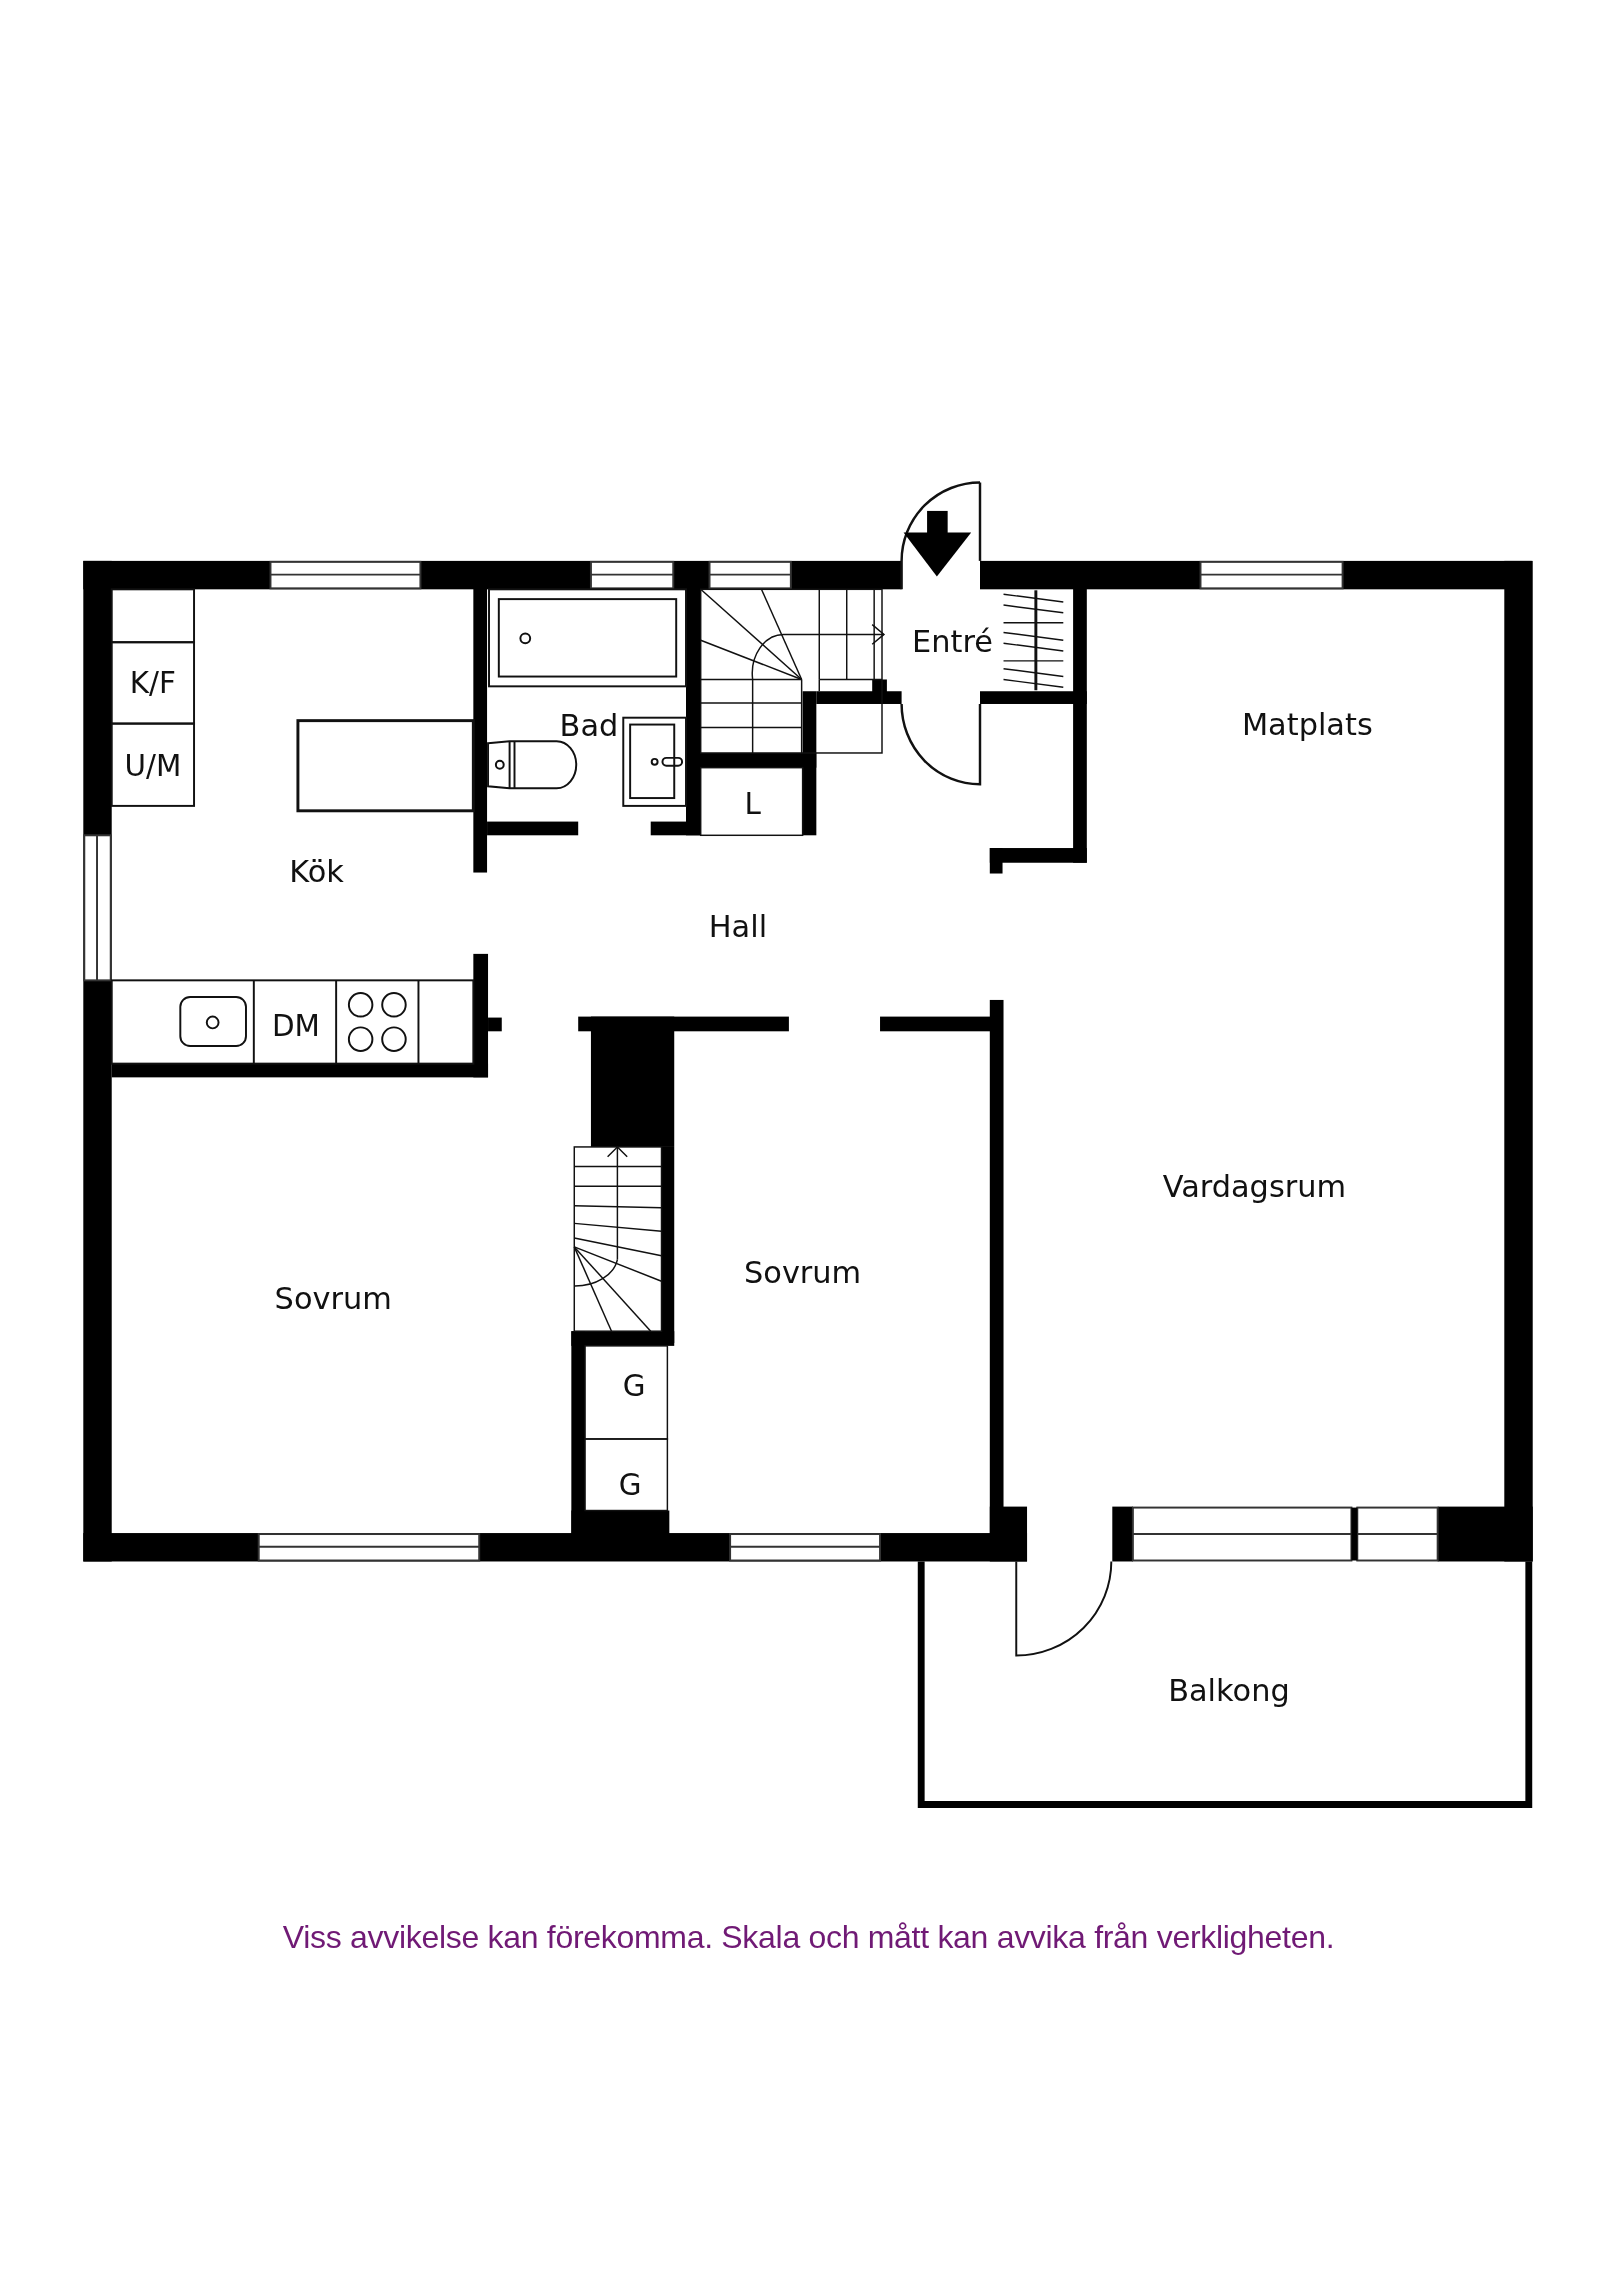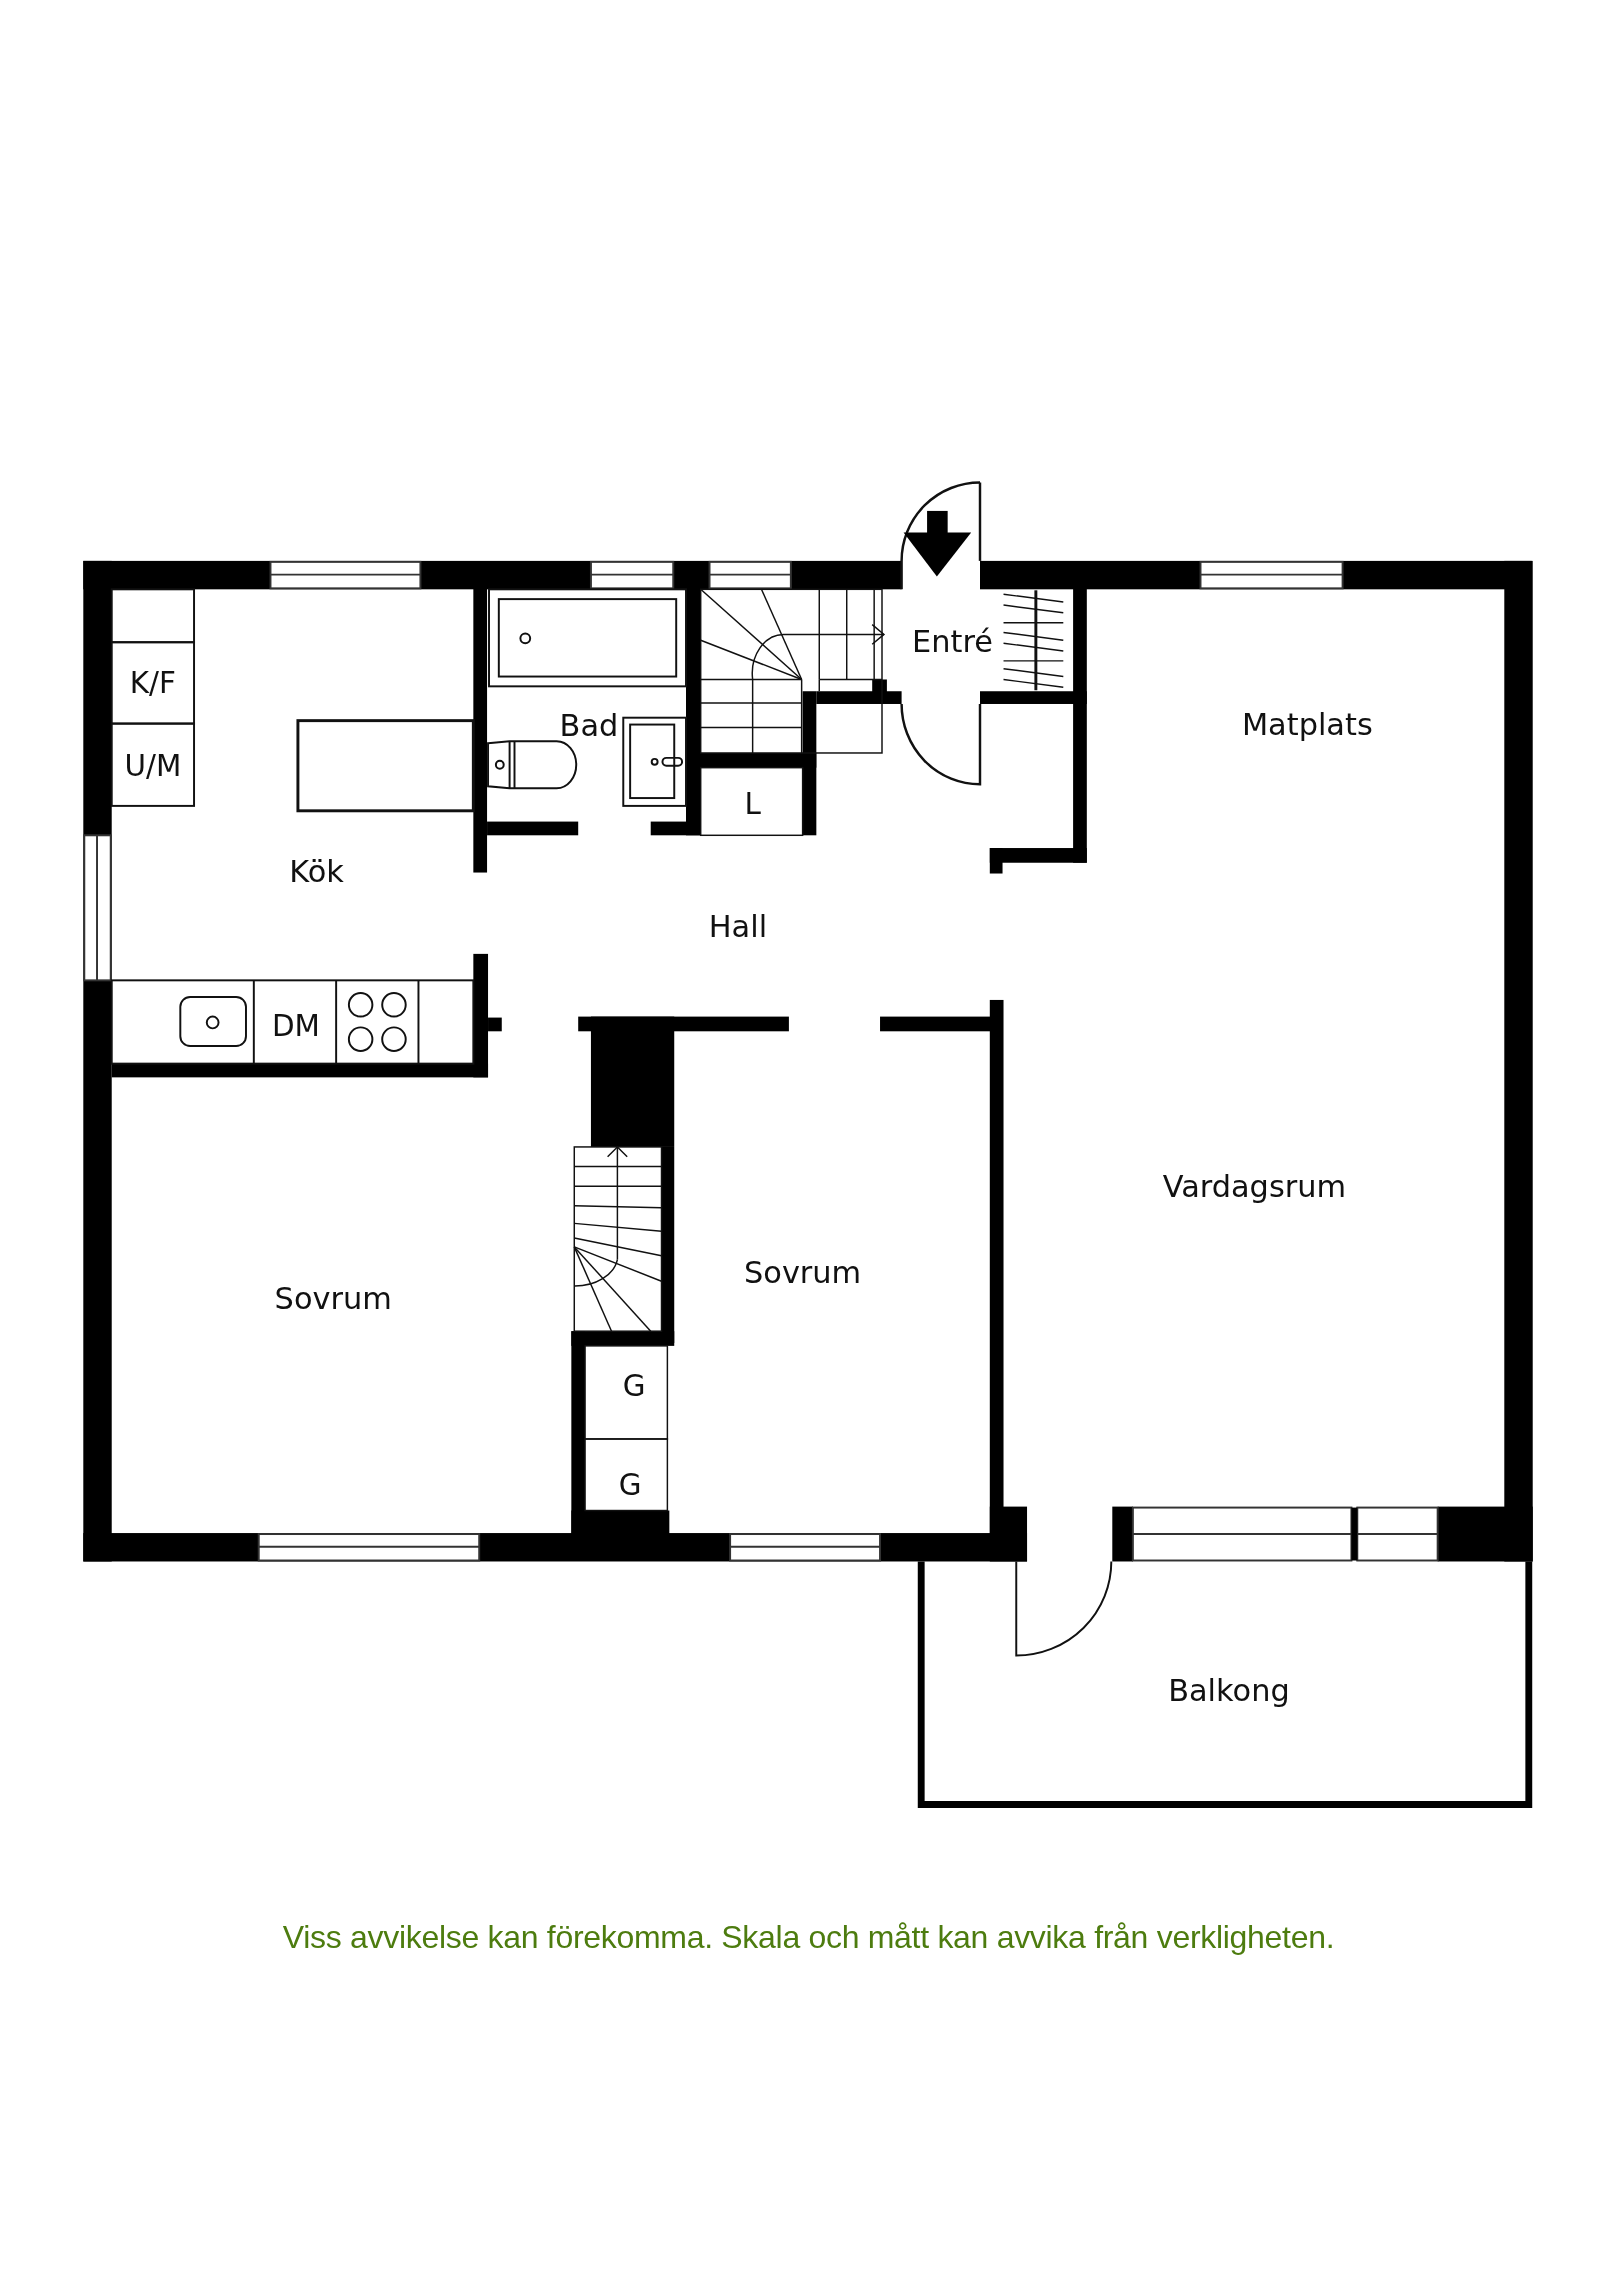--- a/index.html
+++ b/index.html
@@ -2,21 +2,21 @@
 <html><head>
   <meta charset="utf-8">
   <style>
     html, body { margin: 0; padding: 0; background: #ffffff; }
     body { width: 1617px; height: 2288px; position: relative; overflow: hidden; font-family: "DejaVu Sans", sans-serif; }
     #plan { position: absolute; left: 0; top: 0; width: 1617px; height: 2288px; }
     .room-label { font-family: "DejaVu Sans", sans-serif; font-size: 31px; fill: #111111; }
     .small-label { font-family: "DejaVu Sans", sans-serif; font-size: 30px; fill: #111111; }
     .disclaimer {
       position: absolute; left: 0; top: 1919px; width: 1617px; text-align: center;
-      font-family: "Liberation Sans", sans-serif; font-size: 32px; color: #4d7c0f;
+      font-family: "Liberation Sans", sans-serif; font-size: 32px; color: #701a75;
       letter-spacing: -0.3px;
     }
   </style>
 </head>
 <body>
 
 <svg id="plan" viewBox="0 0 1650 2334" xmlns="http://www.w3.org/2000/svg">
 
   <g fill="#000">
 

